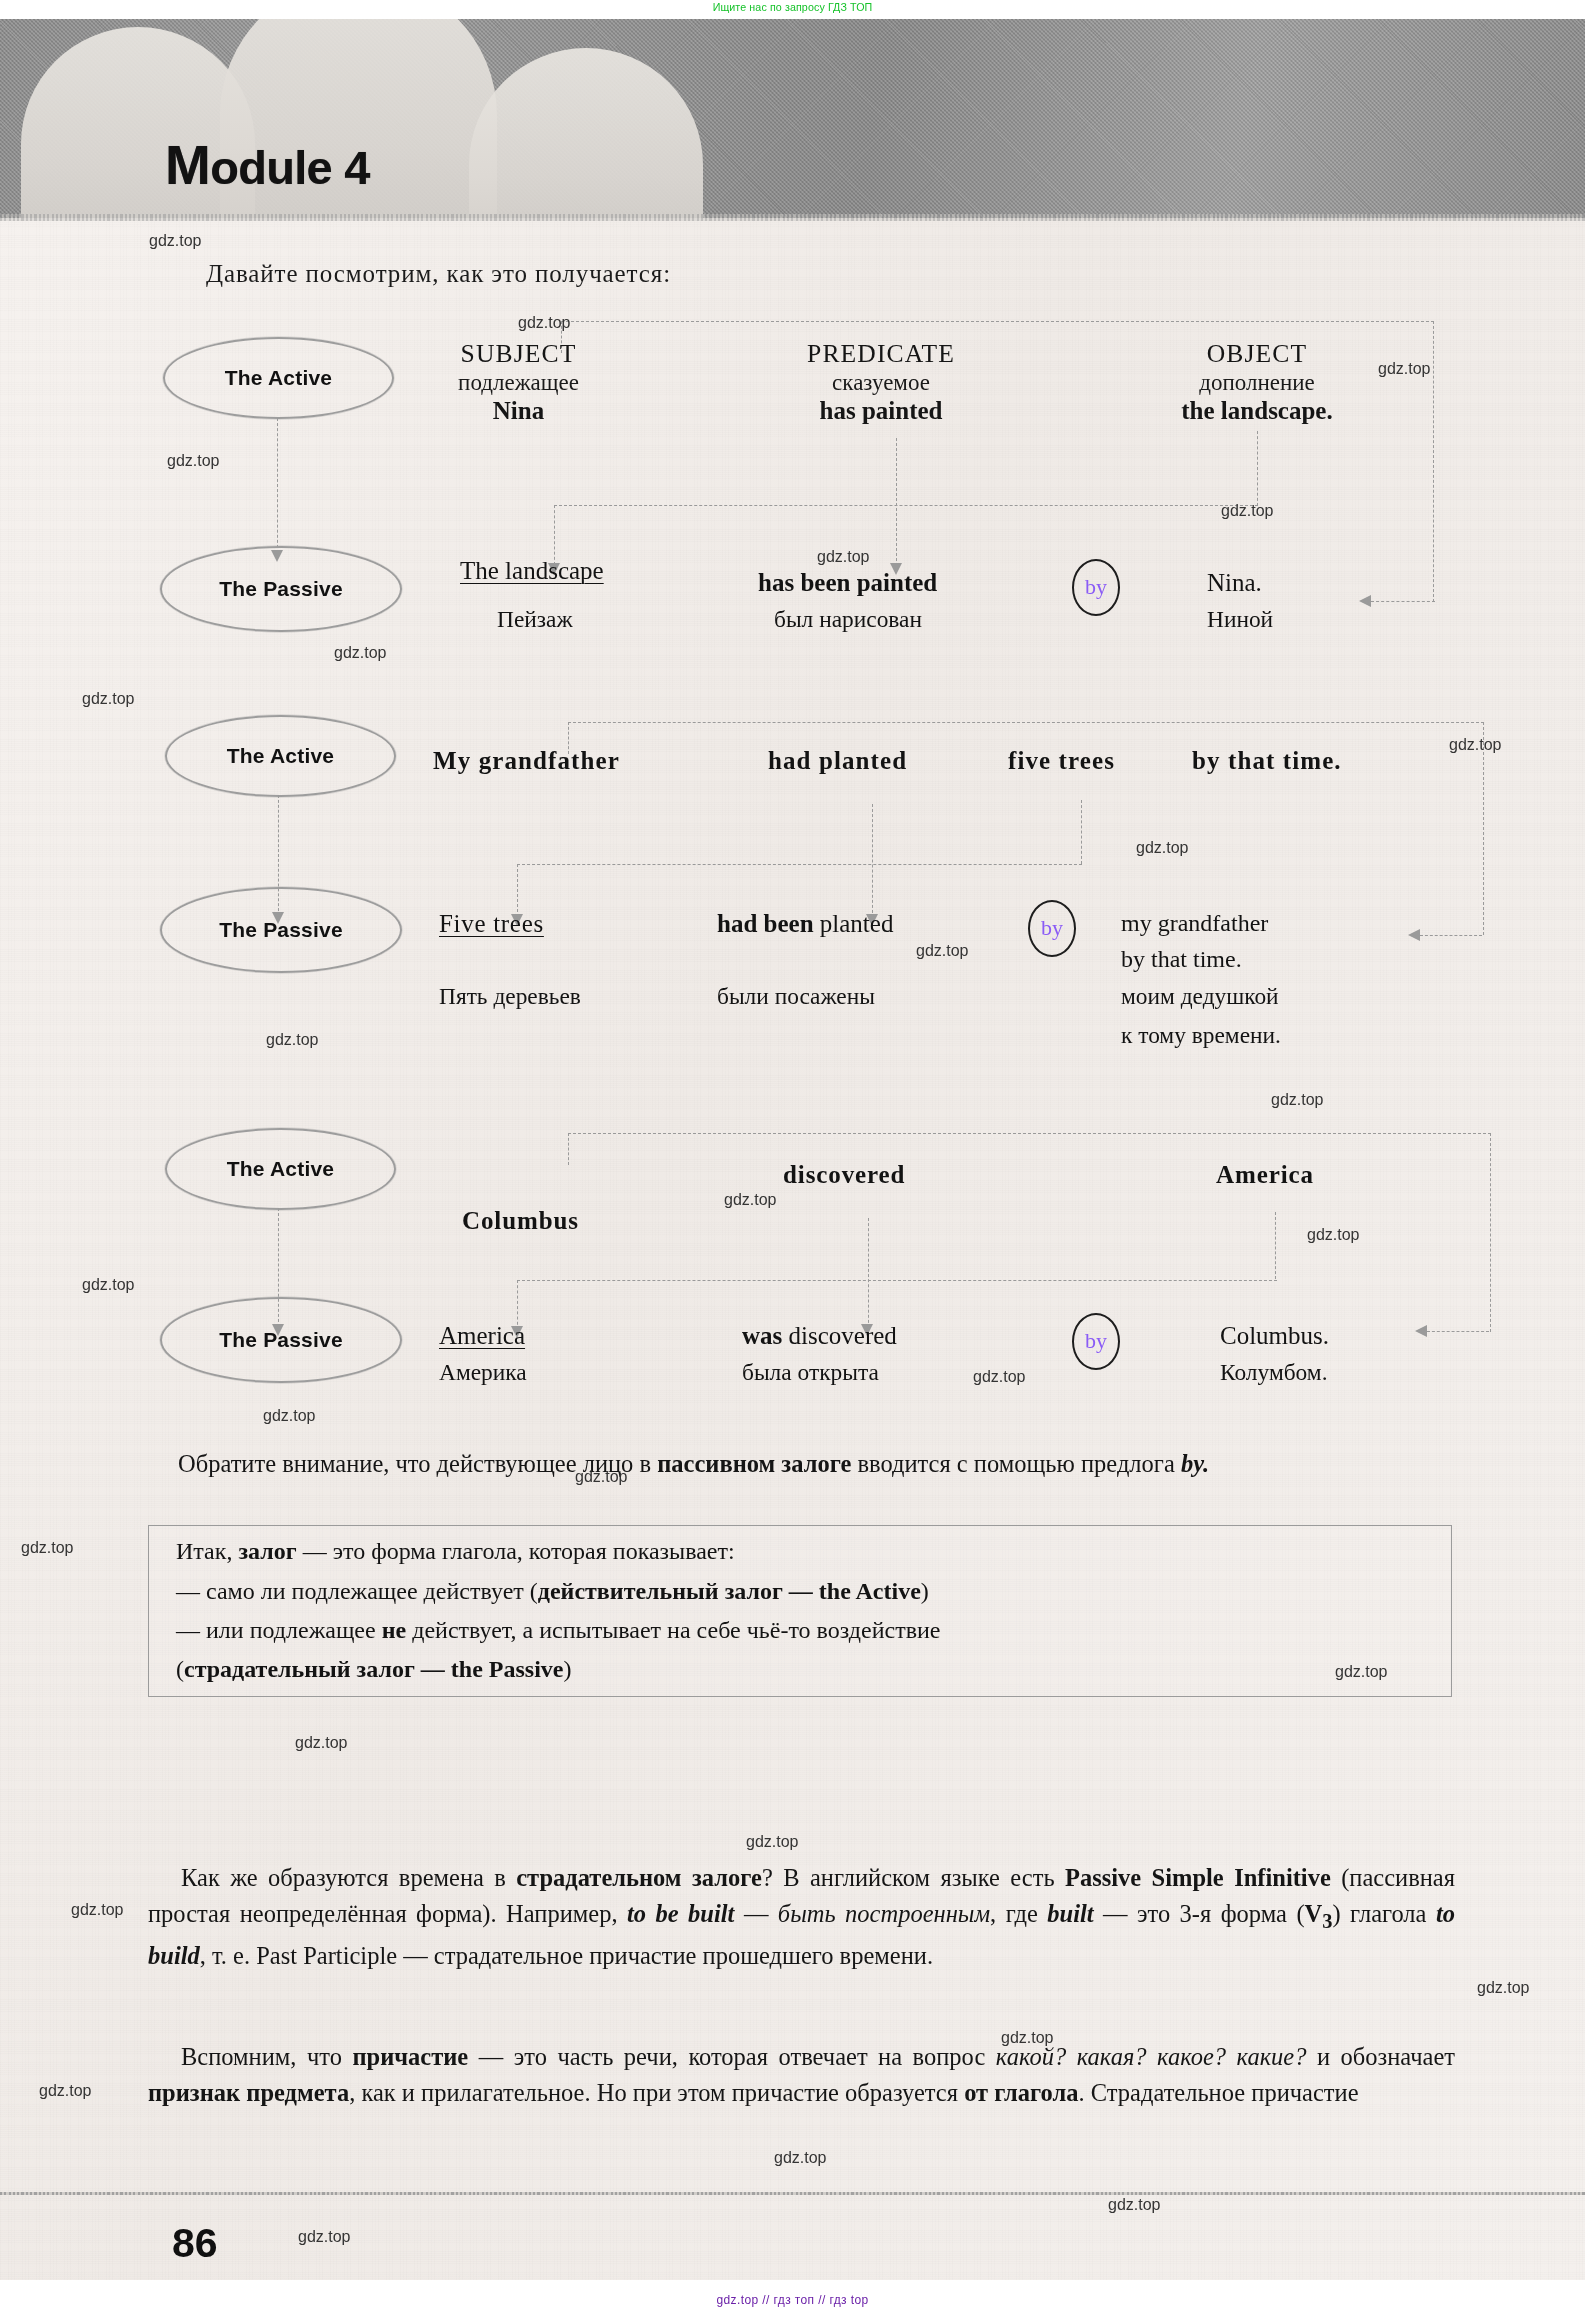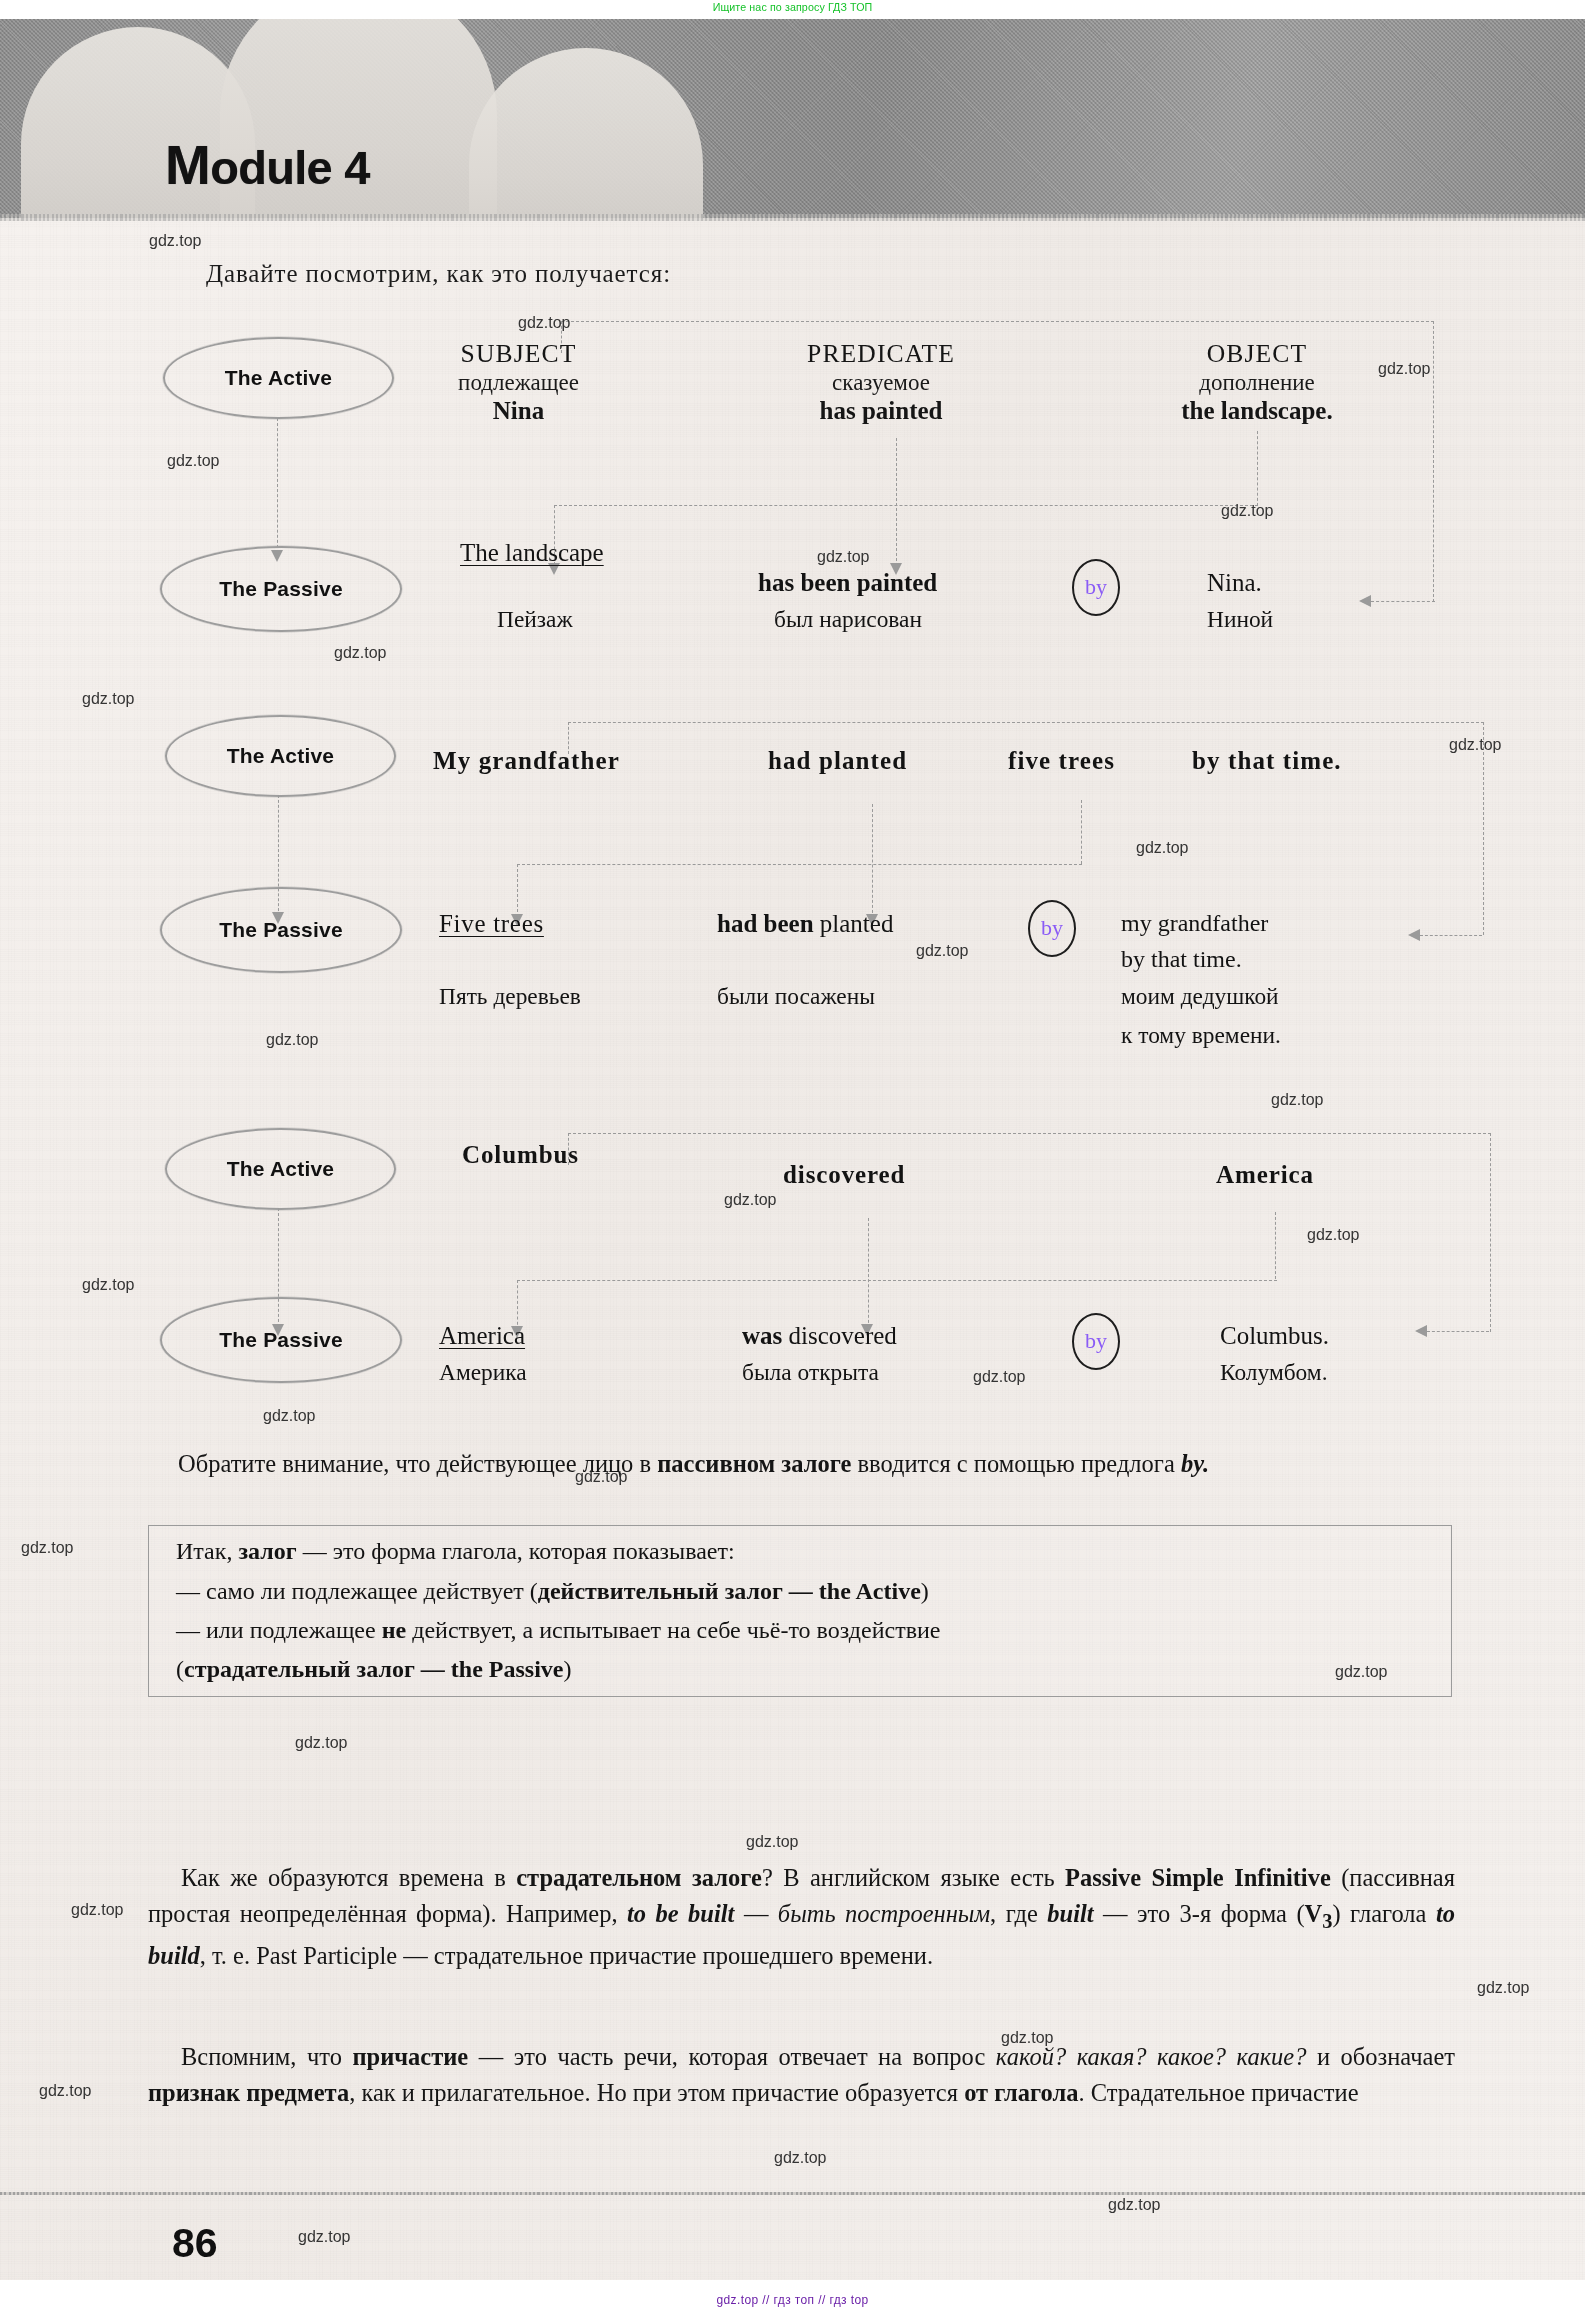--- a/index.html
+++ b/index.html
@@ -219,21 +219,21 @@
   <div class="hline" style="left:554px;top:486px;width:704px;"></div>
   <div class="vline" style="left:554px;top:486px;height:60px;"></div>
   <div class="arrowdown" style="left:548px;top:544px;"></div>
   <div class="vline" style="left:896px;top:419px;height:128px;"></div>
   <div class="arrowdown" style="left:890px;top:544px;"></div>
 
   <div class="ellipse" style="left:160px;top:527px;width:238px;height:82px;">
     <span>The Passive</span>
   </div>
 
-  <div class="word u" style="left:460px;top:520px;">The landscape</div>
+  <div class="word u" style="left:460px;top:538px;">The landscape</div>
   <div class="word ru" style="left:497px;top:587px;font-size:23.4px;">Пейзаж</div>
   <div class="word b" style="left:758px;top:550px;">has been painted</div>
   <div class="word ru" style="left:774px;top:587px;font-size:23.4px;">был нарисован</div>
   <div class="bycircle" style="left:1072px;top:540px;">
     <span>by</span>
   </div>
   <div class="word" style="left:1207px;top:550px;">Nina.</div>
   <div class="word ru" style="left:1207px;top:587px;font-size:23.4px;">Ниной</div>
 
   <div class="hline" style="left:568px;top:703px;width:916px;"></div>
@@ -281,21 +281,21 @@
   <div class="vline" style="left:1490px;top:1114px;height:199px;"></div>
   <div class="hline" style="left:1427px;top:1312px;width:62px;"></div>
   <div class="arrowleft" style="left:1415px;top:1306px;"></div>
 
   <div class="ellipse" style="left:165px;top:1109px;width:227px;height:78px;">
     <span>The Active</span>
   </div>
   <div class="vline" style="left:278px;top:1189px;height:119px;"></div>
   <div class="arrowdown" style="left:272px;top:1305px;"></div>
 
-  <div class="word b" style="left:462px;top:1122px;letter-spacing:0.9px;">Columbus</div>
+  <div class="word b" style="left:462px;top:1188px;letter-spacing:0.9px;">Columbus</div>
   <div class="word b" style="left:783px;top:1142px;letter-spacing:0.9px;">discovered</div>
   <div class="word b" style="left:1216px;top:1142px;letter-spacing:0.9px;">America</div>
 
   <div class="vline" style="left:1275px;top:1193px;height:67px;"></div>
   <div class="hline" style="left:517px;top:1261px;width:760px;"></div>
   <div class="vline" style="left:517px;top:1261px;height:50px;"></div>
   <div class="arrowdown" style="left:511px;top:1307px;"></div>
   <div class="vline" style="left:868px;top:1199px;height:110px;"></div>
   <div class="arrowdown" style="left:861px;top:1305px;"></div>
 

